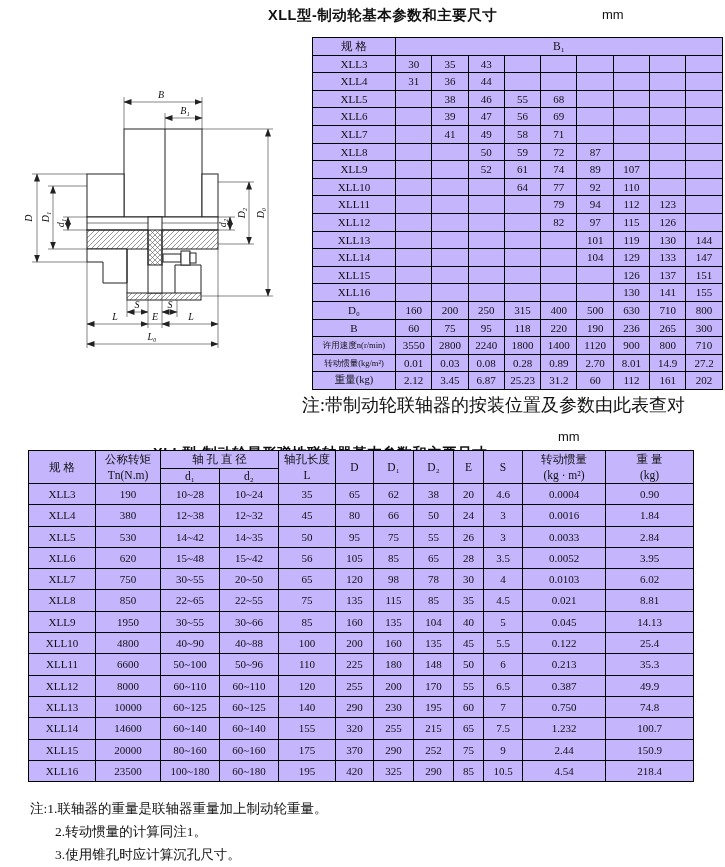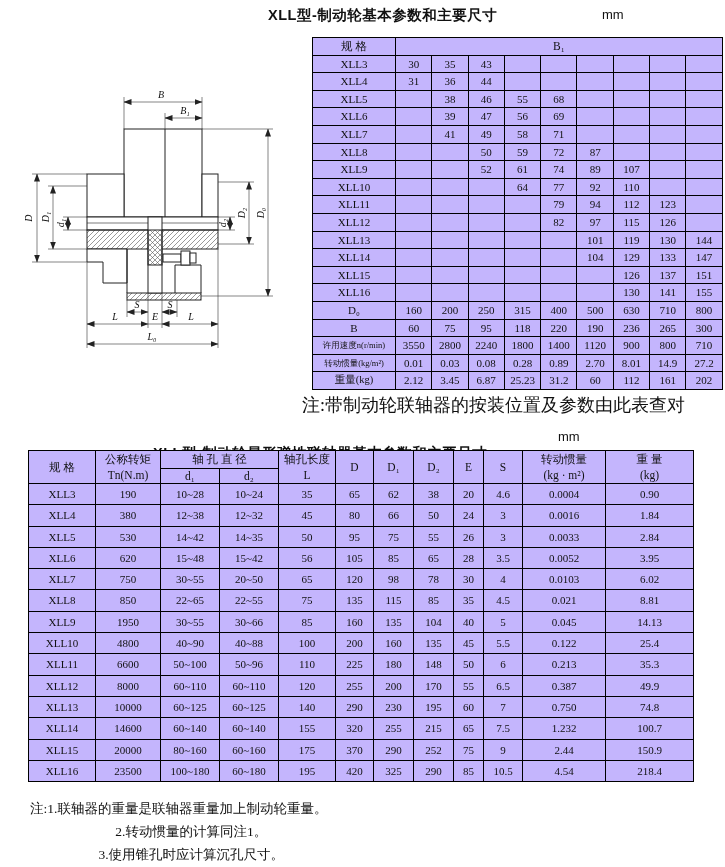--- a/index.html
+++ b/index.html
@@ -16,21 +16,21 @@
   #t1 td,#t1 th{font-size:11px;height:16.6px;line-height:16.6px;}
   #t1 td.tiny{font-size:8.5px;}
   #t1 td.med{font-size:10.5px;}
   #t1 th{font-size:11.5px;}
   
   #t2{position:absolute;left:28px;top:450px;width:665px;border:1.5px solid #000;}
   #t2 td{font-size:11px;height:20.3px;line-height:20.3px;}
   #t2 th{font-size:11.5px;}
   #t2 th .l{display:block;line-height:16px;}
   .note{position:absolute;font-size:18px;white-space:nowrap;}
-  .notes{position:absolute;left:30px;top:797px;font-size:13.5px;line-height:23px;text-align:center;}
+  .notes{position:absolute;left:30px;top:797px;font-size:13.5px;line-height:23px;}
   .notes .ind{padding-left:25px;}
   
   #diag{position:absolute;left:15px;top:55px;}
   #diag text{font-size:10px;font-style:italic;fill:#111;
              font-family:"Liberation Serif","DejaVu Serif",serif;}
 </style>
 </head>
 <body>
 
 <div id="page">

